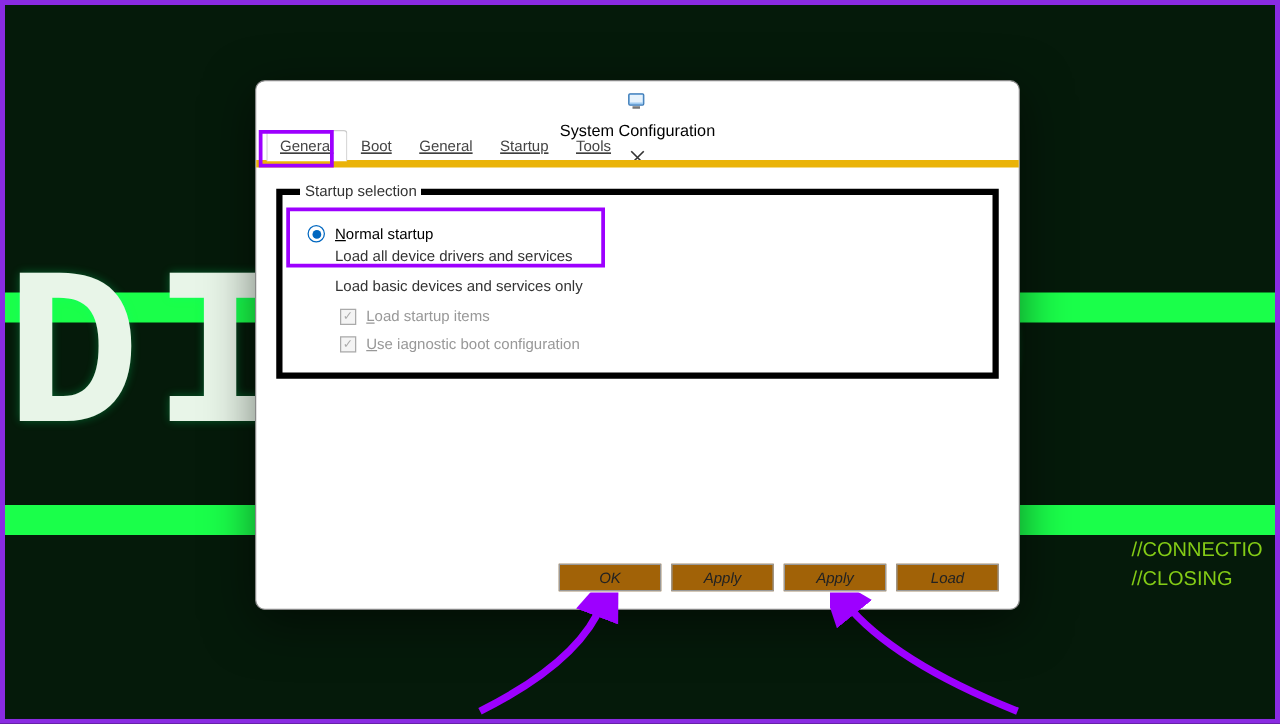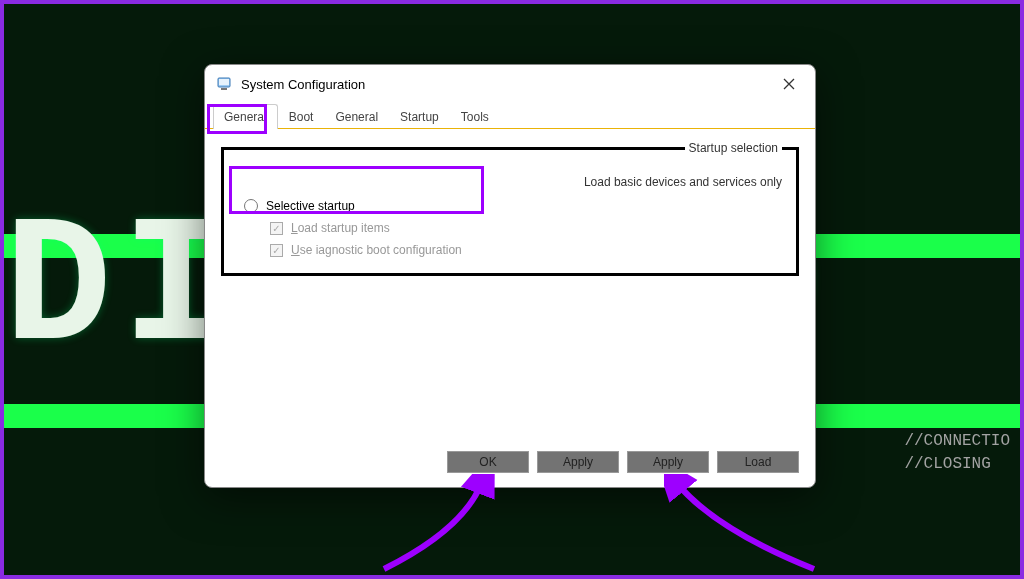--- a/index.html
+++ b/index.html
@@ -39,22 +39,22 @@
   left: 0; right: 0;
   height: 24px;
   background: #1aff4a;
 }
 .green-bar.top { top: 230px; }
 .green-bar.bot { top: 400px; }
 .term-lines {
   position: absolute;
   right: 10px;
   bottom: 100px;
-  color: #a3a3a3;
-  font-family: Liberation Mono, monospace;
+  color: #84cc16;
+  font-family: Liberation Sans, sans-serif;
   font-size: 16px;
   text-align: left;
   line-height: 1.4;
 }
 
 .dialog {
   position: absolute;
   left: 200px;
   top: 60px;
   width: 612px;
@@ -65,20 +65,21 @@
   box-shadow: 0 10px 40px rgba(0,0,0,0.5);
   display: flex;
   flex-direction: column;
 }
 .titlebar {
   display: flex;
   align-items: center;
   padding: 8px 12px;
   height: 38px;
   gap: 8px;
+  flex-direction: column;
 }
 .sys-icon {
   width: 16px; height: 16px;
   display: flex; align-items: center; justify-content: center;
 }
 .titlebar .title {
   flex: 1;
   color: #000;
   font-size: 13px;
 }
@@ -86,22 +87,23 @@
   width: 28px; height: 28px;
   display: flex; align-items: center; justify-content: center;
   font-size: 16px;
   color: #444;
   cursor: pointer;
 }
 
 .tabs {
   display: flex;
   padding-left: 8px;
-  border-bottom: 1px solid #eab308;
+  border-bottom: 6px solid #eab308;
   position: relative;
+  text-decoration: underline;
 }
 .tab {
   padding: 5px 10px;
   color: #444;
   cursor: pointer;
   border: 1px solid transparent;
   border-bottom: none;
   position: relative;
   top: 1px;
 }
@@ -110,23 +112,22 @@
   border-top-left-radius: 3px;
   border-top-right-radius: 3px;
   background: #fff;
 }
 
 .content {
   flex: 1;
   padding: 12px 16px;
 }
 fieldset {
-  border: 3px solid #000000;
+  border: 5px solid #000000;
   padding: 10px 14px 16px;
-  text-align: right;
 }
 legend {
   padding: 0 4px;
   color: #333;
 }
 .option {
   margin: 10px 0 0 6px;
 }
 .radio-row {
   display: flex;
@@ -173,24 +174,25 @@
 .buttons {
   display: flex;
   justify-content: flex-end;
   gap: 8px;
   padding: 10px 16px 14px;
 }
 .btn {
   min-width: 82px;
   height: 22px;
   border: 1px solid #999;
-  background: #737373;
+  background: #a16207;
   color: #222;
   font-size: 12px;
   cursor: pointer;
+  font-style: italic;
 }
 
 
 .hl {
   position: absolute;
   border: 3px solid #9d00ff;
   pointer-events: none;
 }
 .hl.h-tab { left: 203px; top: 100px; width: 60px; height: 30px; }
 .hl.h-normal { left: 225px; top: 162px; width: 255px; height: 48px; }
@@ -237,30 +239,33 @@
     <div class="tab">Boot</div>
     <div class="tab">General</div>
     <div class="tab">Startup</div>
     <div class="tab">Tools</div>
   </div>
 
   <div class="content">
     <fieldset>
       <legend>Startup selection</legend>
 
+      <div class="option">
+        <div class="radio-row">
+          <span class="radio selected"></span>
+          <span class="radio-label"><u>N</u><span>ormal startup</span></span>
+        </div>
+        <div class="option-desc">Load all device drivers and services</div>
+      </div>
 
       <div class="option">
         <div class="option-desc">Load basic devices and services only</div>
       </div>
 
       <div class="option">
-        <div class="radio-row">
-          <span class="radio"></span>
-          <span class="radio-label"><u>S</u><span>elective startup</span></span>
-        </div>
         <div class="check-row disabled">
           <span class="chk checked"></span>
           <span><u>L</u><span>oad startup items</span></span>
         </div>
         <div class="check-row disabled">
           <span class="chk checked"></span>
           <span><u>U</u><span>se iagnostic boot configuration</span></span>
         </div>
       </div>
     </fieldset>

